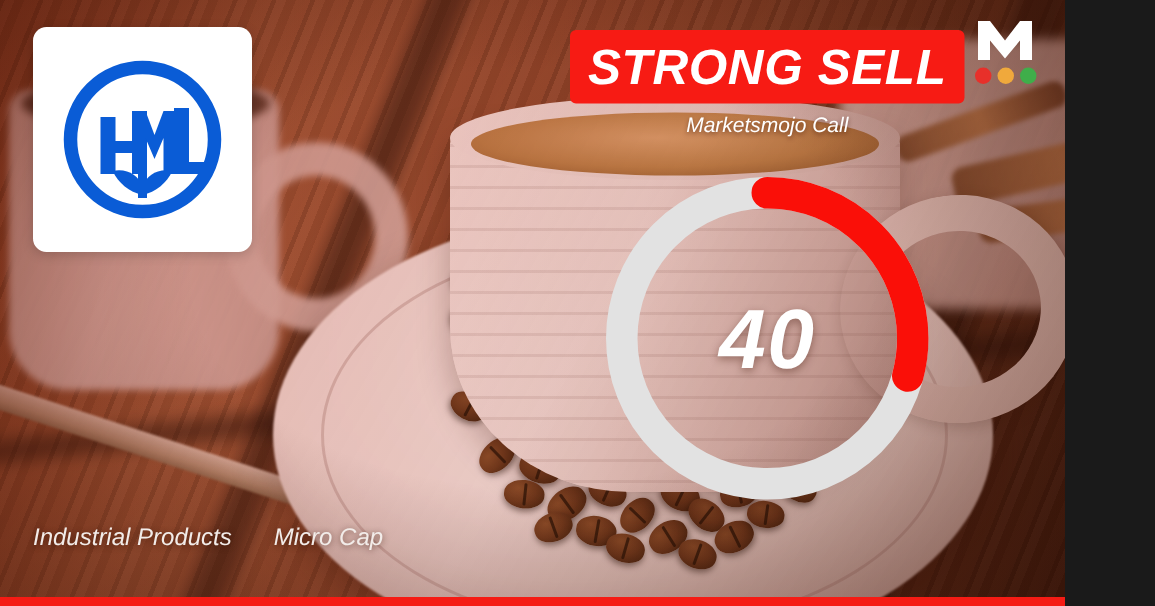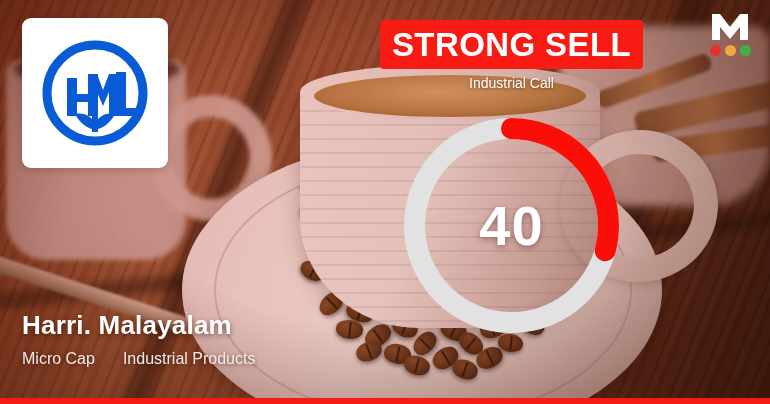--- a/index.html
+++ b/index.html
@@ -2,24 +2,25 @@
 <html><head>
 <meta charset="utf-8">
 <style>
   html, body {
     margin: 0;
     padding: 0;
     background: #1a1a1a;
   }
   .card {
     position: relative;
-    width: 770px;
+    width: 710px;
     height: 404px;
     overflow: hidden;
     font-family: "Liberation Sans", sans-serif;
+    font-style: italic;
     -webkit-font-smoothing: antialiased;
   }
 
   
   .bg {
     position: absolute;
     inset: 0;
     background: #8b4a33;
     overflow: hidden;
   }
@@ -421,35 +422,34 @@
     </svg>
     <div class="mc-dots">
       <span class="mc-dot" style="background: rgb(232, 48, 42);"></span>
       <span class="mc-dot" style="background: rgb(240, 169, 60);"></span>
       <span class="mc-dot" style="background: rgb(63, 174, 74);"></span>
     </div>
   </div>
 
   <div class="call-block">
     <div class="call-badge" id="call-badge" style="background: rgb(247, 27, 20);">STRONG SELL</div>
-    <div class="call-sub">Industrial Call</div>
+    <div class="call-sub">Marketsmojo Call</div>
   </div>
 
   <div class="gauge">
     <svg width="217" height="217" viewBox="0 0 217 217">
       <circle id="gauge-track" cx="108.5" cy="108.5" r="97" fill="none" stroke="#e2e2e2" stroke-width="21"></circle>
       <circle id="gauge-value" cx="108.5" cy="108.5" r="97" fill="none" stroke="#fa0f08" stroke-width="21" stroke-linecap="round" transform="rotate(-90 108.5 108.5)" stroke-dasharray="177.76178431562246 609.4689747964198"></circle>
     </svg>
     <div class="gauge-text">
       <span class="gauge-score">40</span>
     </div>
   </div>
 
   <div class="company">
-    <div class="company-name">Harri. Malayalam</div>
     <div class="company-meta">
+      <span>Industrial Products</span>
       <span>Micro Cap</span>
-      <span>Industrial Products</span>
     </div>
   </div>
 
   <div class="bottom-strip" id="bottom-strip" style="background: rgb(245, 27, 20);"></div>
 </div>
 
 </body></html>

